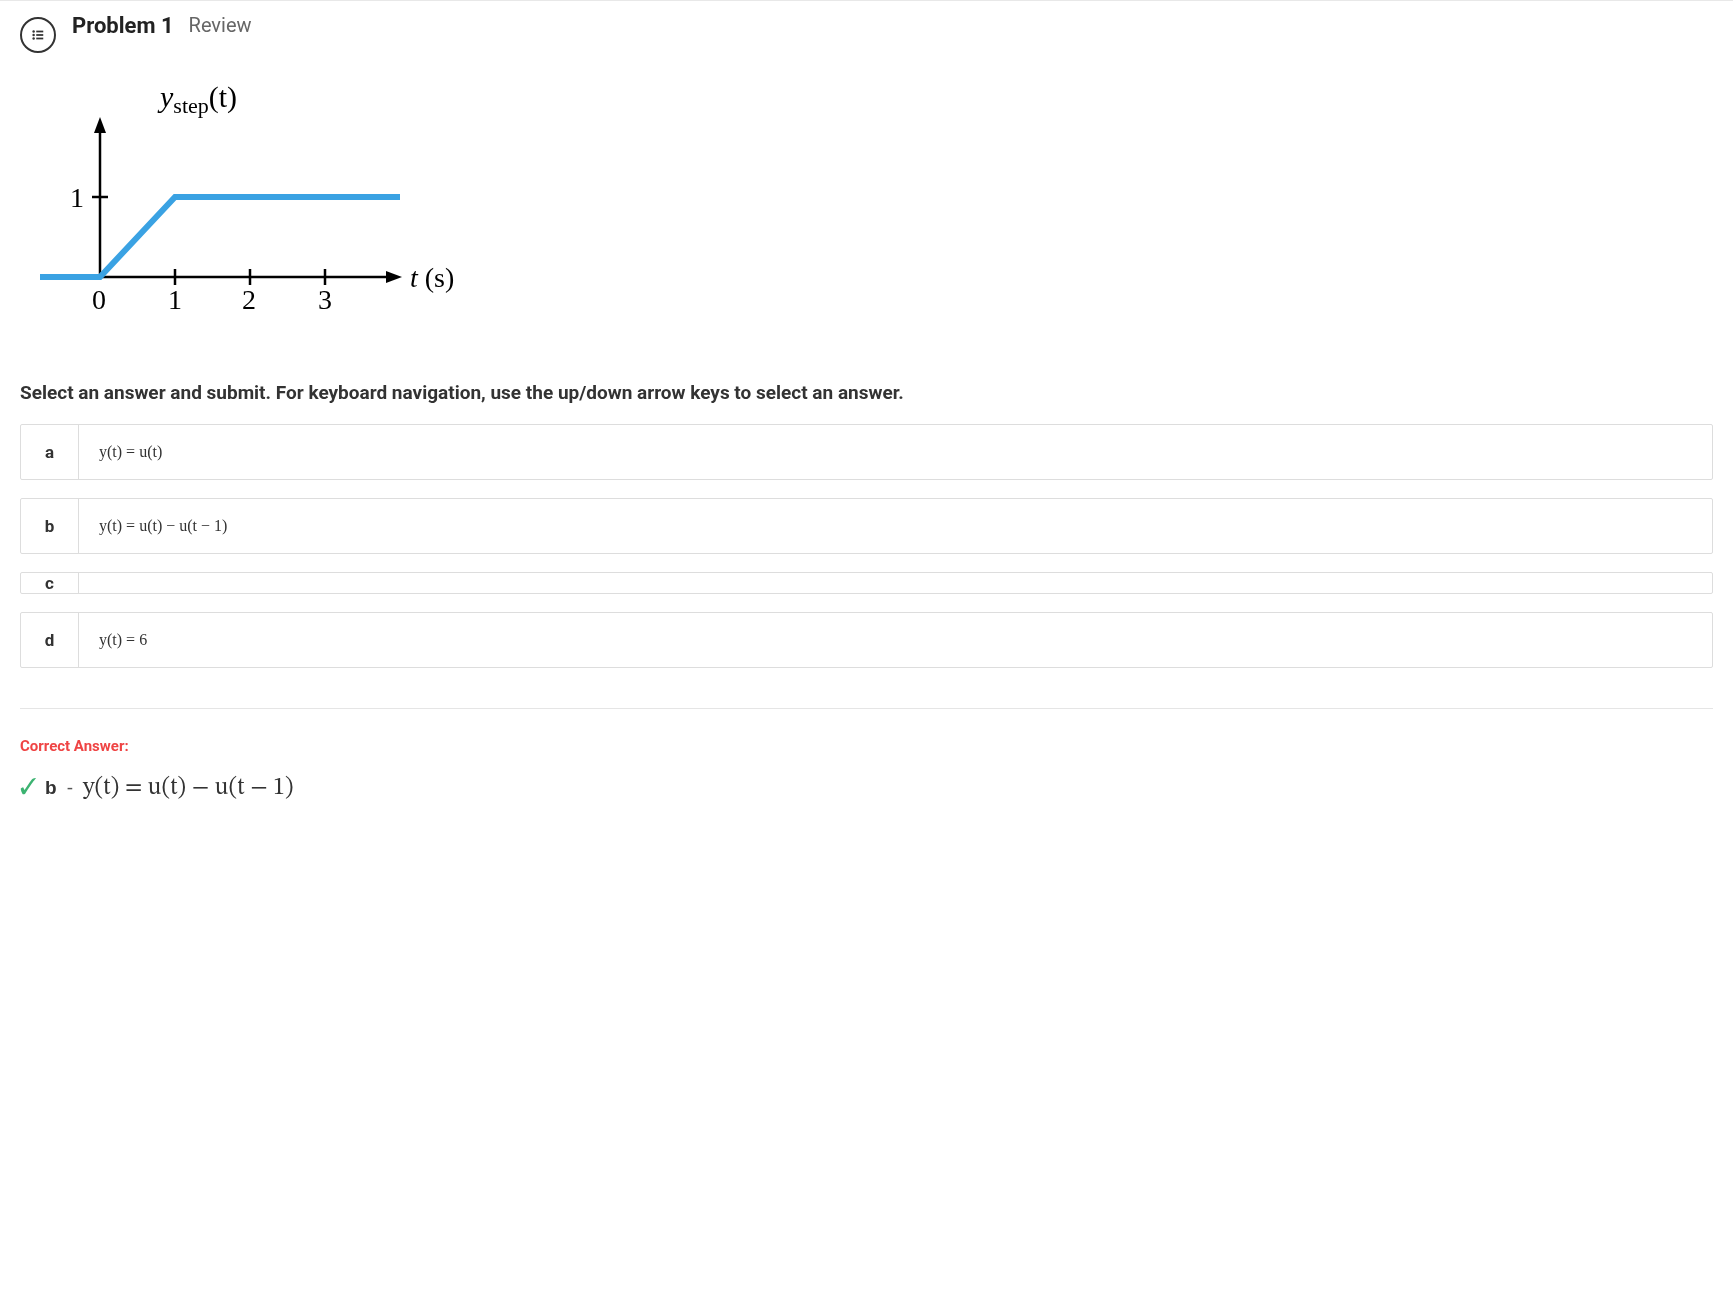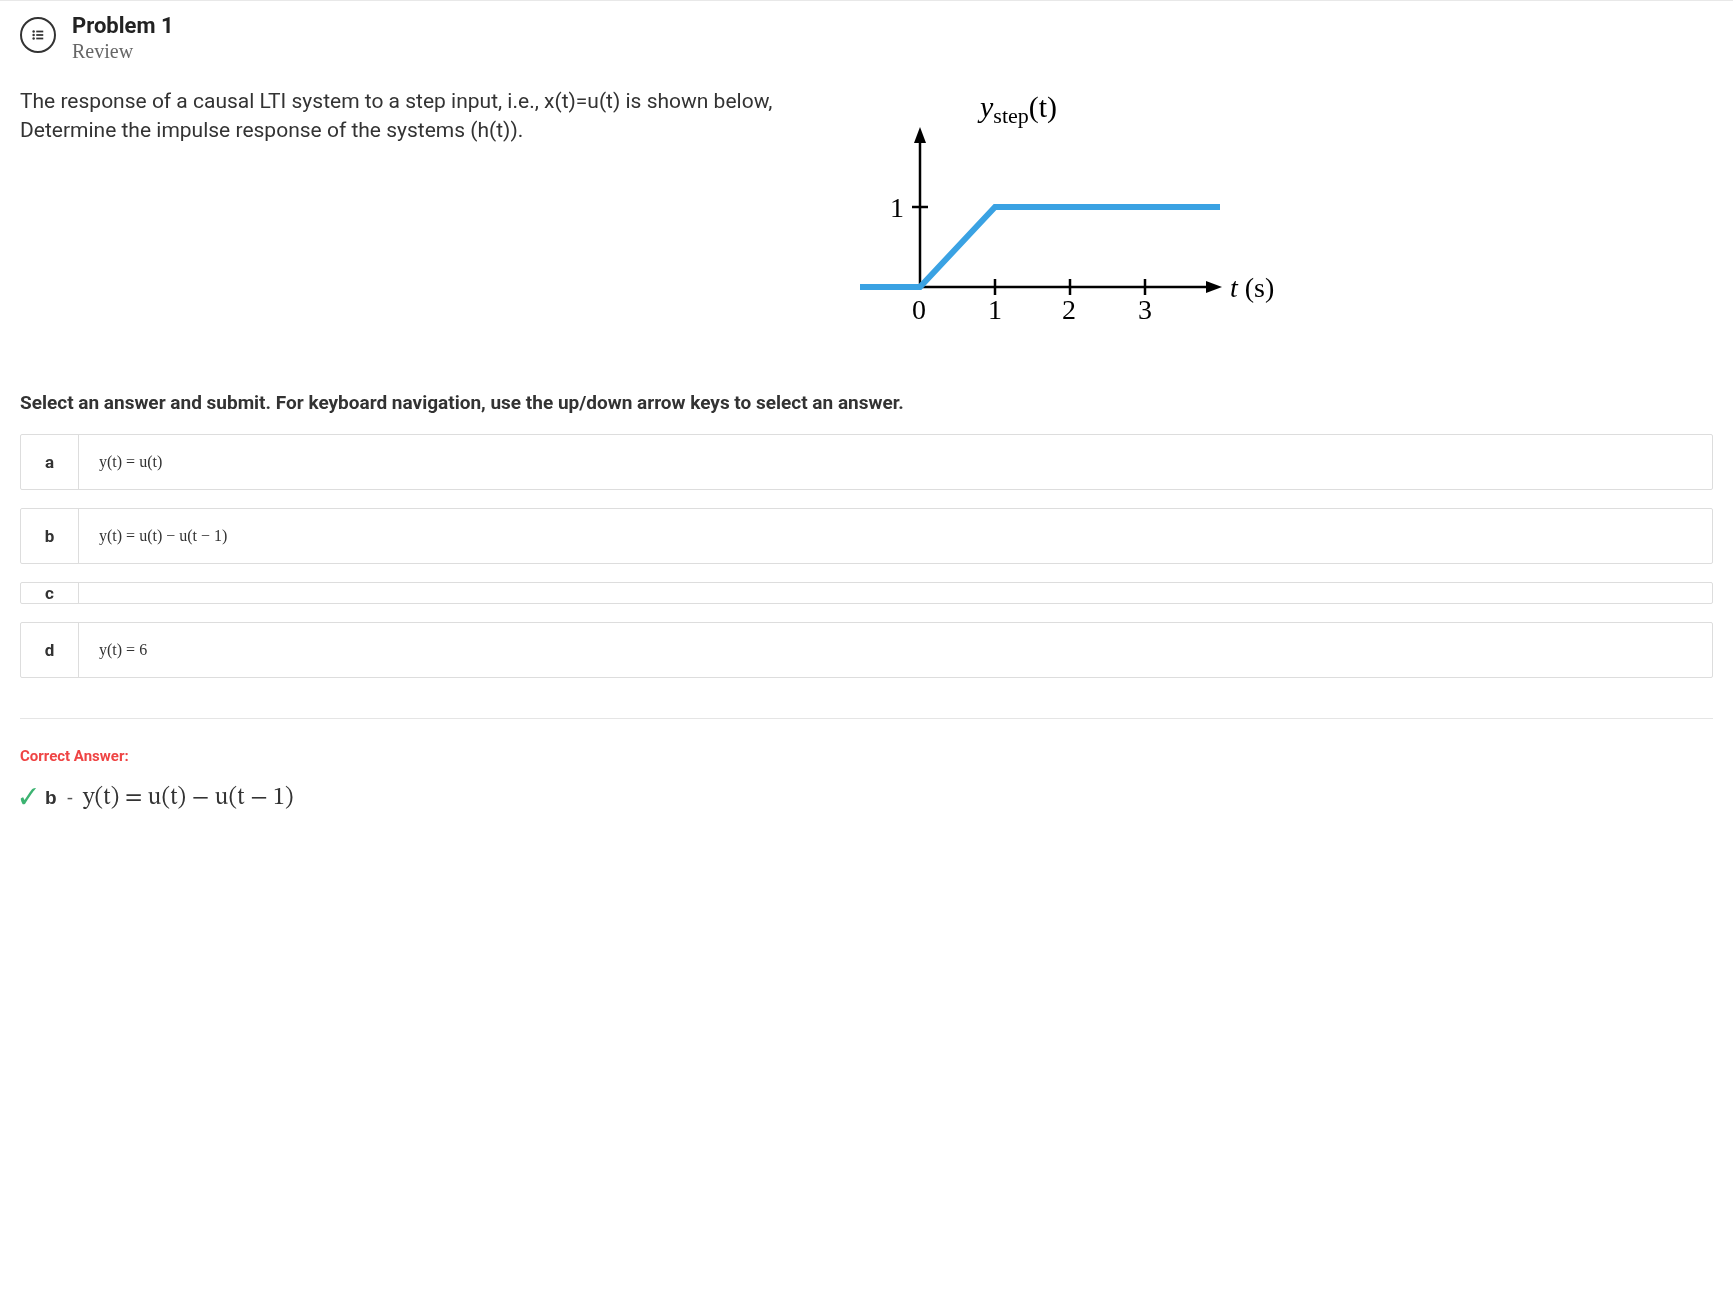--- a/index.html
+++ b/index.html
@@ -25,23 +25,23 @@
     height: 36px;
     border-radius: 50%;
     border: 2px solid #333;
     display: flex;
     align-items: center;
     justify-content: center;
     flex-shrink: 0;
     margin-top: 4px;
   }
   .header-icon svg { width: 14px; height: 14px; }
-  .header-text { display: flex; flex-direction: column; gap: 2px; }
+  .header-text { display: flex; gap: 15px; }
   .problem-title { font-size: 22px; font-weight: 700; color: #222; }
-  .problem-subtitle { font-size: 20px; font-weight: 400; color: #666; font-family: Liberation Serif, serif; }
+  .problem-subtitle { font-size: 20px; font-weight: 400; color: #666; }
   .question-row {
     display: flex;
     gap: 40px;
     align-items: flex-start;
     margin-bottom: 30px;
   }
   .question-text {
     font-size: 21px;
     line-height: 1.4;
     color: #333;
@@ -108,24 +108,20 @@
         <rect x="6" y="11" width="8" height="2" fill="#333"></rect>
       </svg>
     </div>
     <div class="header-text">
       <div class="problem-title">Problem 1</div>
       <div class="problem-subtitle">Review</div>
     </div>
   </div>
 
   <div class="question-row">
-    <div class="question-text">
-      <span>The response of a causal LTI system to a step input, i.e., x(t)=u(t) is shown below,</span><br>
-      <span>Determine the impulse response of the systems (h(t)).</span>
-    </div>
     <div class="graph-container">
       <svg viewBox="0 0 440 270" width="440" height="270">
 
         <text x="140" y="30" font-family="serif" font-style="italic" font-size="30">
           <tspan>y</tspan><tspan font-size="22" dy="6" font-style="normal">step</tspan><tspan dy="-6" font-style="normal">(t)</tspan>
         </text>
 
         <line x1="80" y1="200" x2="80" y2="48" stroke="#000" stroke-width="2.5"></line>
         <polygon points="80,40 74,56 86,56" fill="#000"></polygon>
 

